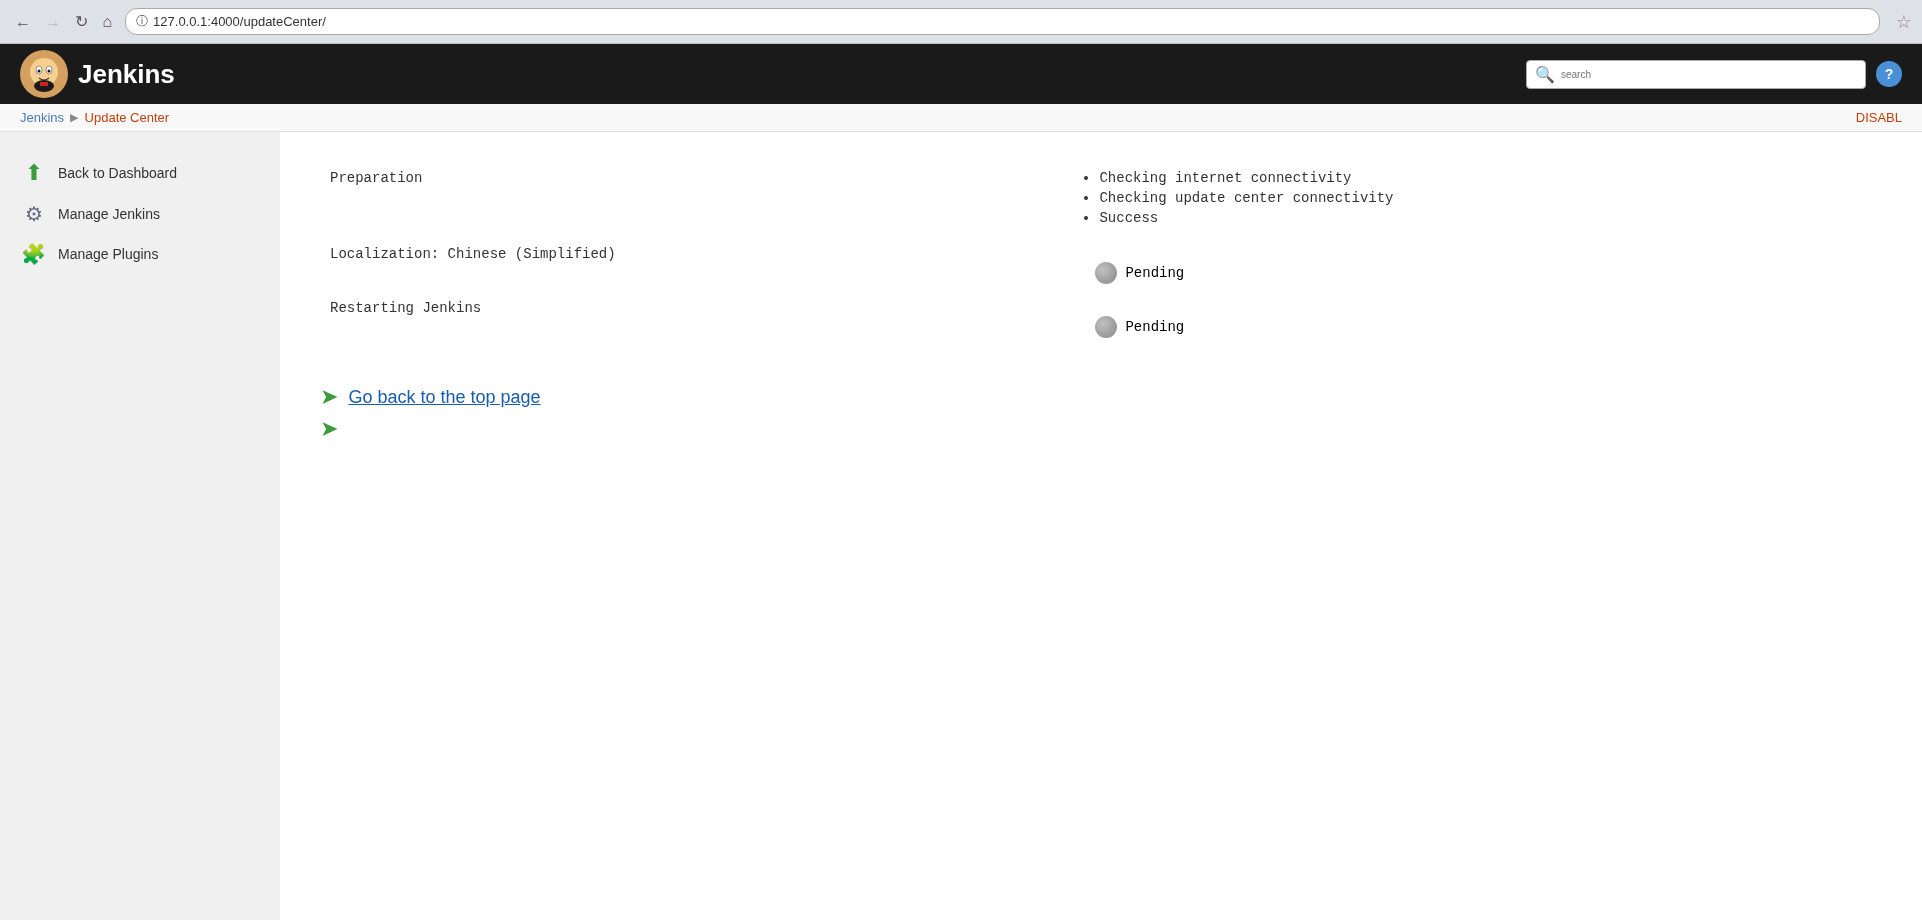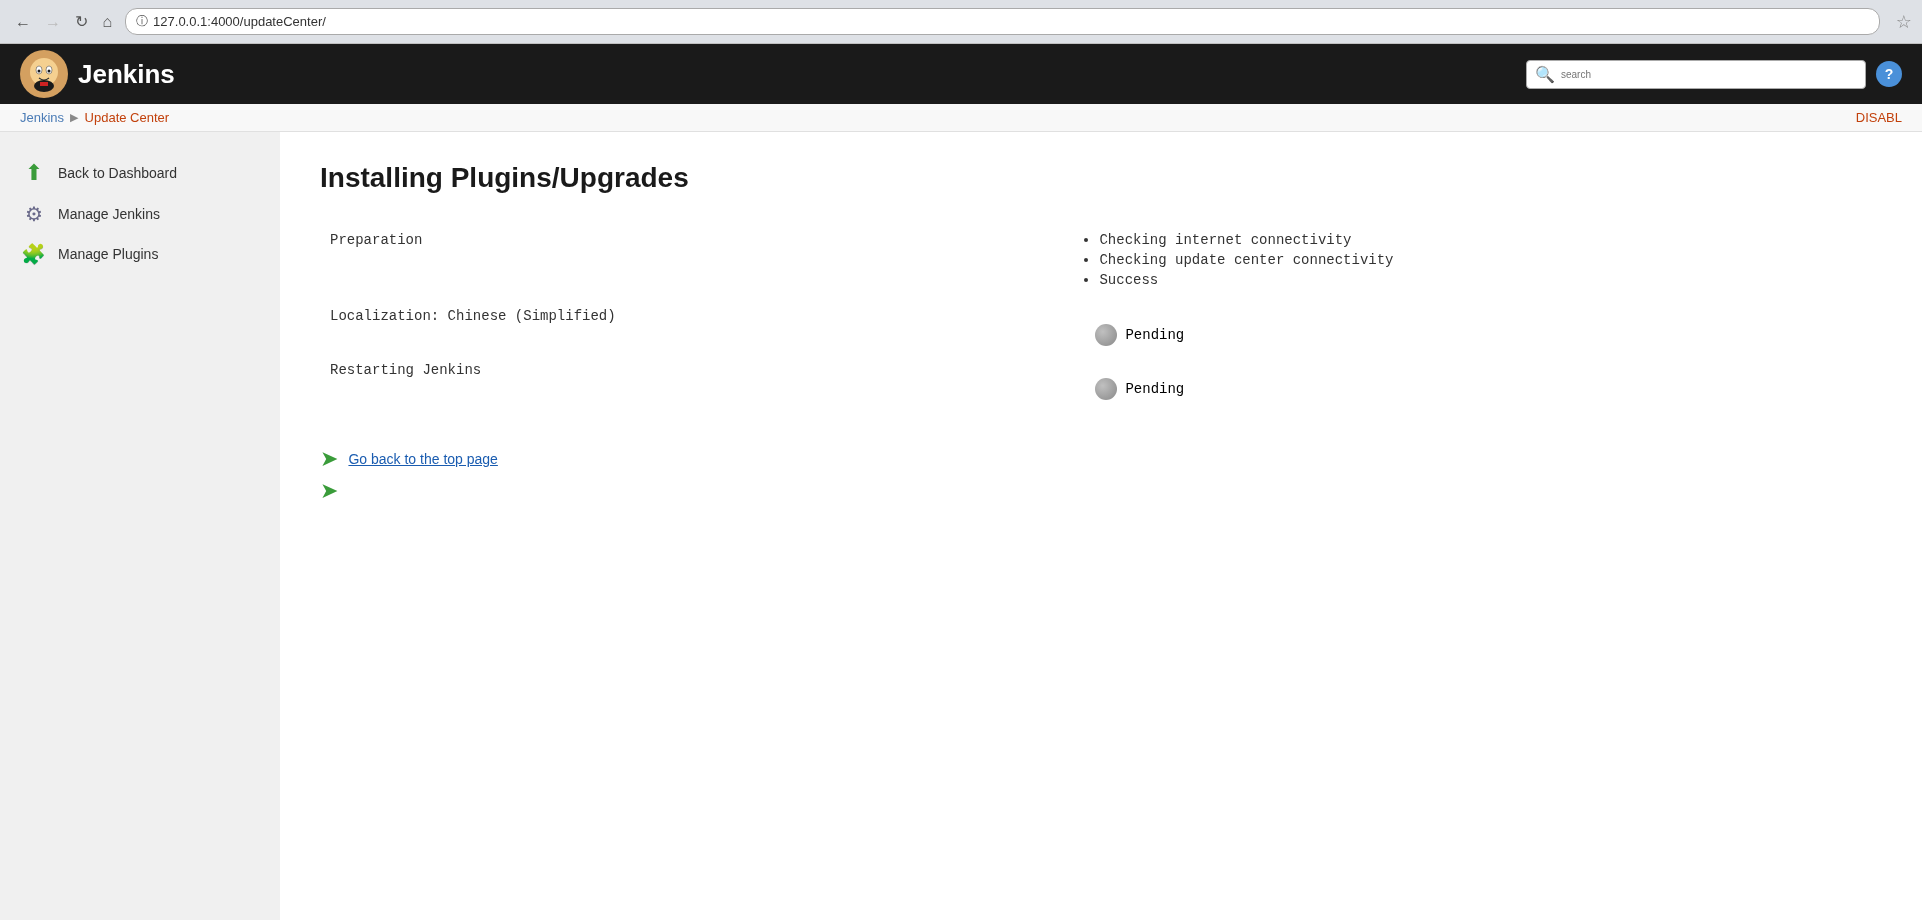--- a/index.html
+++ b/index.html
@@ -238,21 +238,21 @@
     }
     .green-arrow {
       color: #3a9c3a;
       font-size: 22px;
       line-height: 1;
     }
     .go-back-link {
       color: #1a5cb0;
       text-decoration: underline;
       cursor: pointer;
-      font-size: 14px;
+      font-size: 18px;
     }
     .go-back-subtext {
       font-size: 14px;
       color: #333;
       margin-left: 32px;
       margin-bottom: 16px;
     }
 
     .restart-row {
       display: flex;
@@ -358,21 +358,20 @@
       <span class="sidebar-item-icon icon-gear">⚙</span>
       <span>Manage Jenkins</span>
     </a>
     <a class="sidebar-item" href="#">
       <span class="sidebar-item-icon icon-puzzle">🧩</span>
       <span>Manage Plugins</span>
     </a>
   </div>
 
   <div class="content">
-    <h1 class="page-title">Installing Plugins/Upgrades</h1>
 
     <table class="install-table">
       <tbody>
         <tr>
           <td class="install-label">Preparation</td>
           <td class="install-status">
             <ul class="prep-list">
               <li>Checking internet connectivity</li>
               <li>Checking update center connectivity</li>
               <li>Success</li>

